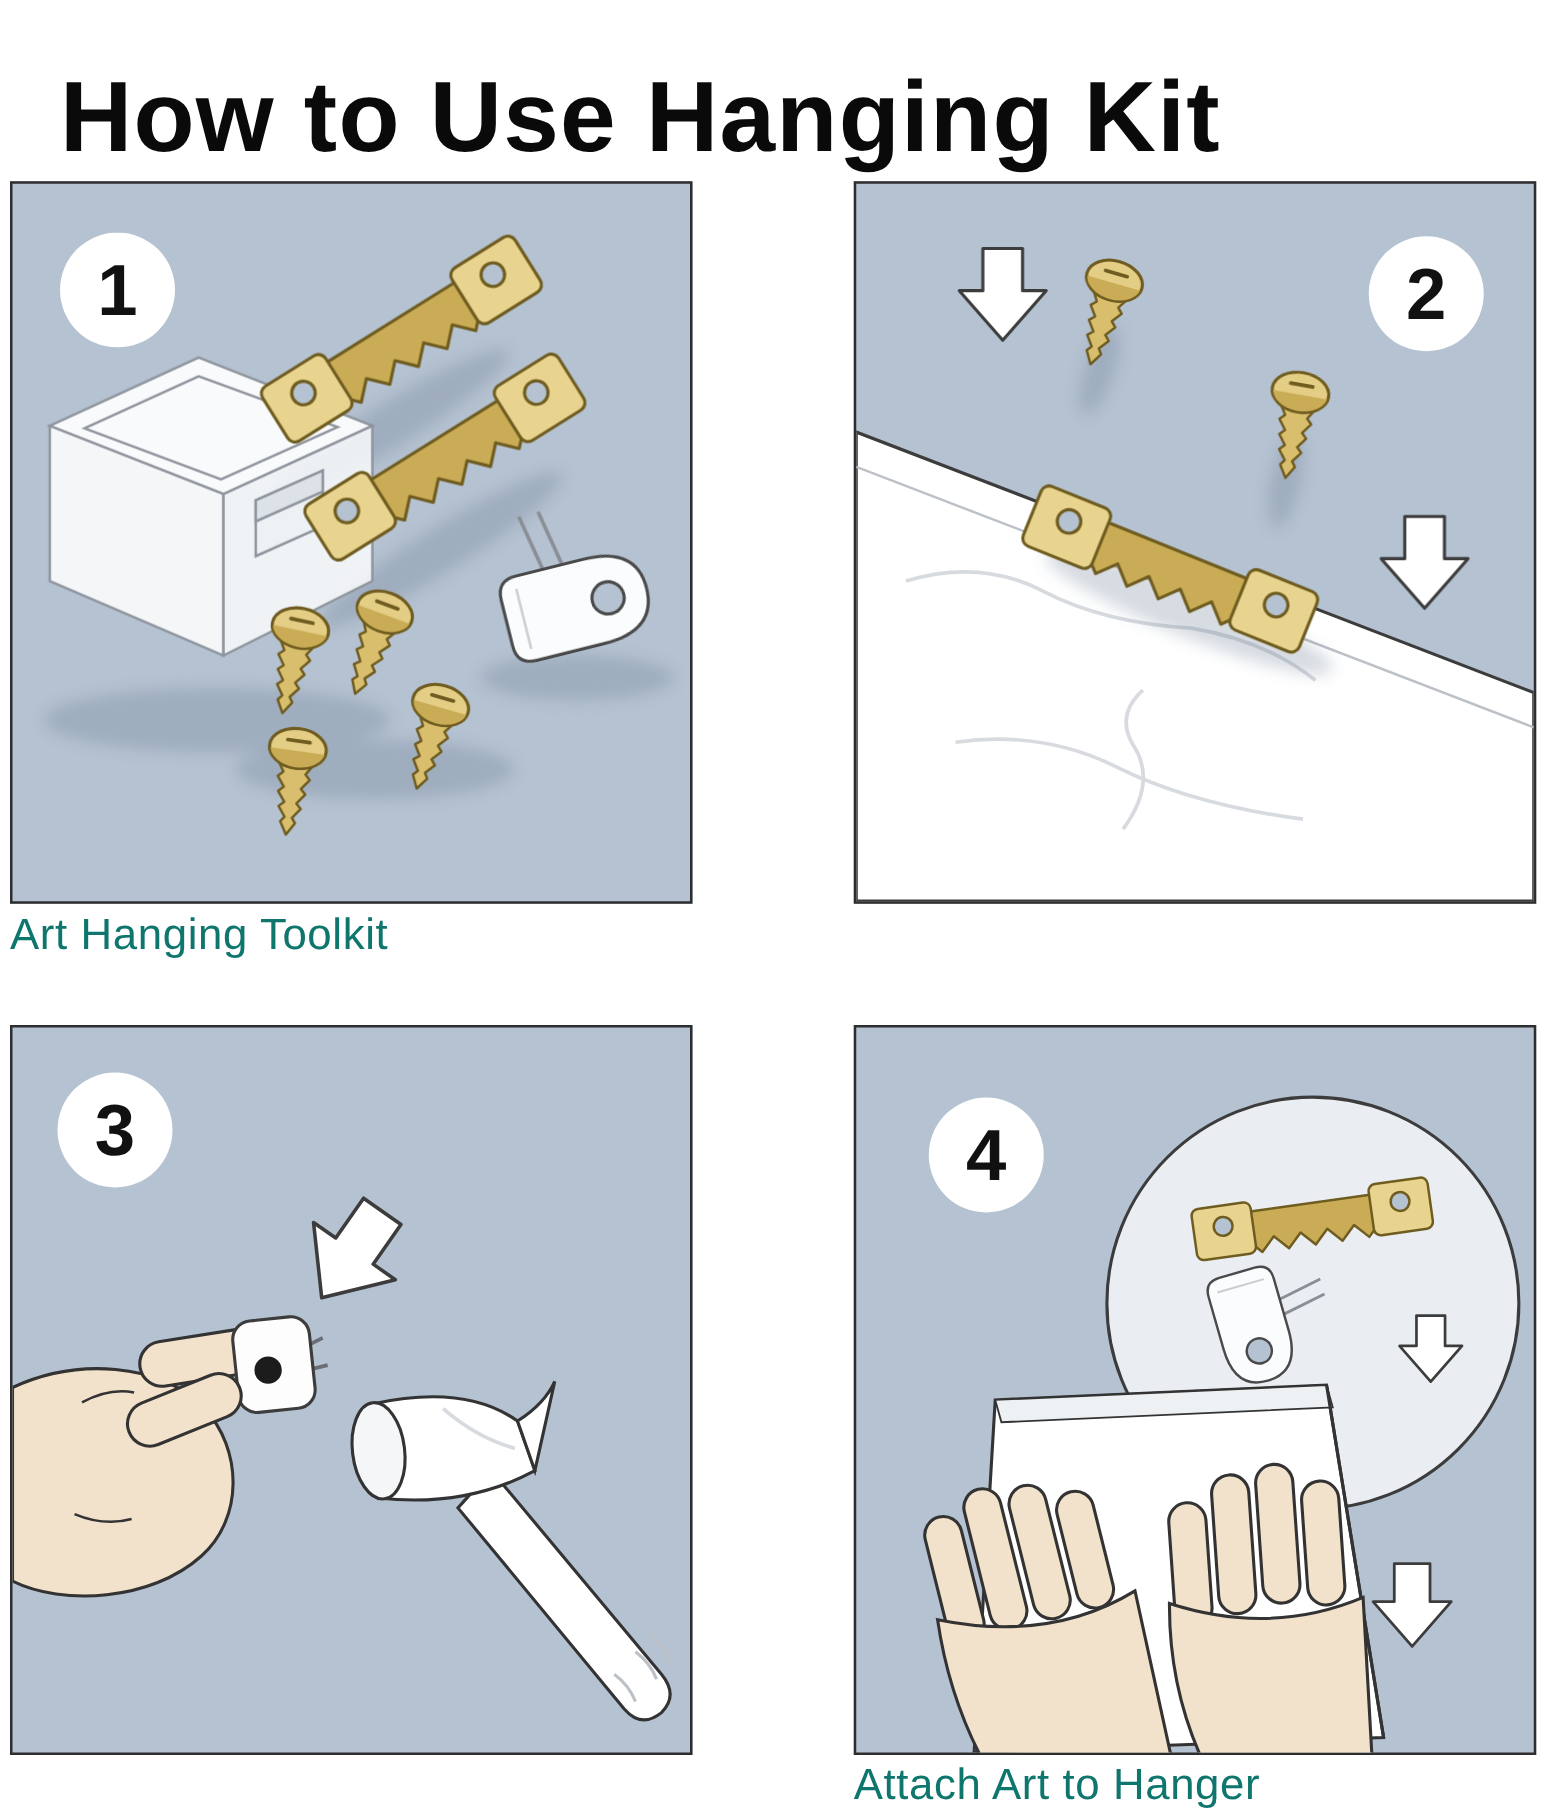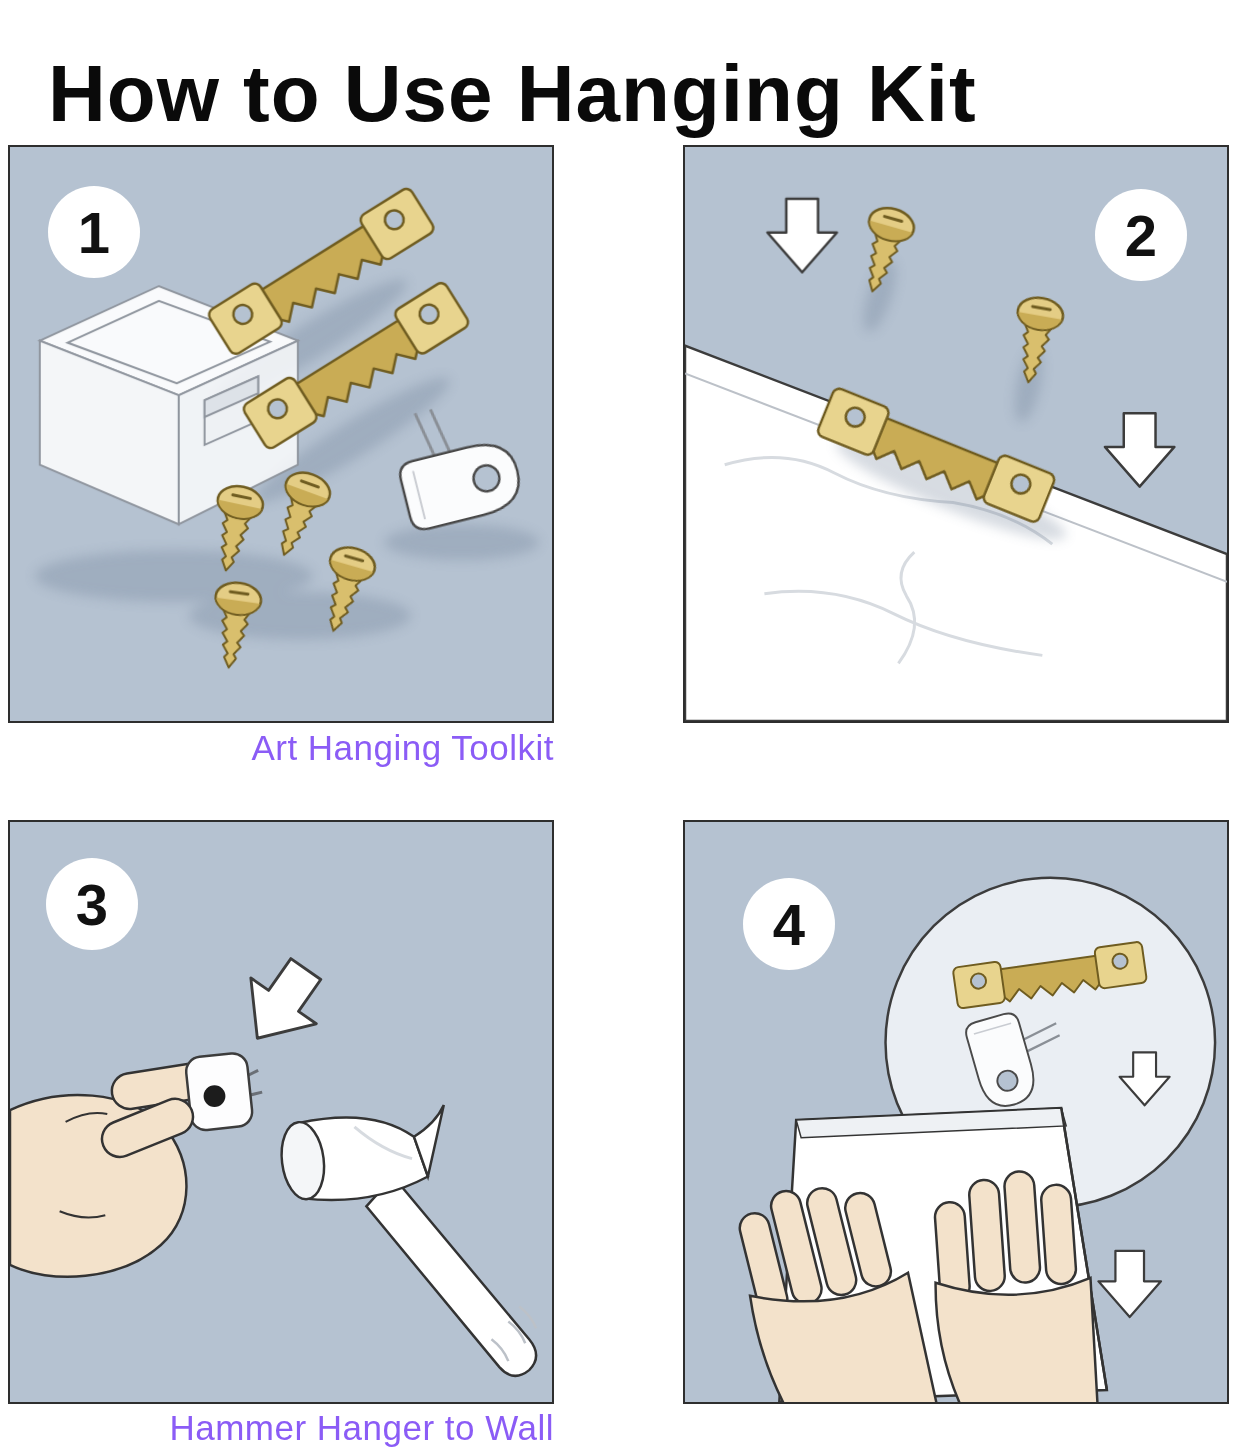--- a/index.html
+++ b/index.html
@@ -13,21 +13,21 @@
   .p3{left:8px;top:820px;width:546px;height:584px;}
   .p4{left:683px;top:820px;width:546px;height:584px;}
   svg.art{position:absolute;left:0;top:0;width:100%;height:100%;display:block;}
   .badge{position:absolute;width:92px;height:92px;border-radius:50%;background:#ffffff;
          display:flex;align-items:center;justify-content:center;
          font-size:58px;font-weight:700;color:#111;}
   .b1{left:38px;top:39px;}
   .b2{right:40px;top:42px;}
   .b3{left:36px;top:36px;}
   .b4{left:58px;top:56px;}
-  .caption{position:absolute;width:546px;text-align:right;font-size:35px;color:#8b5cf6;
+  .caption{position:absolute;width:546px;text-align:left;font-size:35px;color:#0f766e;
            letter-spacing:0.5px;}
   .c1{left:8px;top:728px;}
   .c2{left:683px;top:728px;}
   .c3{left:8px;top:1408px;}
   .c4{left:683px;top:1408px;}
 </style>
 </head>
 <body>
 
 <div class="page">
@@ -150,21 +150,20 @@
         <rect x="176" y="238" width="62" height="74" rx="15" fill="#fdfdfe" stroke="#3c3c3c" stroke-width="2.5" transform="rotate(-6 176 238)"></rect>
         <circle cx="206" cy="276" r="11" fill="#1c1c1c"></circle>
       </g>
 
       <rect x="94" y="308" width="96" height="36" rx="18" fill="#f3e2cb" stroke="#333333" stroke-width="2.5" transform="rotate(-22 94 326)"></rect>
     </svg>
     <div class="badge b3">
       <span>3</span>
     </div>
   </section>
-  <div class="caption c3">Hammer Hanger to Wall</div>
 
   <section class="panel p4">
     <svg class="art" viewBox="0 0 546 584">
       <g>
         <circle cx="368" cy="222" r="166" fill="#edf0f4" fill-opacity="0.95" stroke="#3c3c3c" stroke-width="2.5"></circle>
         <use href="#hanger" transform="translate(270,150) rotate(-8) scale(0.8)"></use>
         <use href="#hookpiece" transform="translate(333,190) rotate(74) scale(0.78)"></use>
         <g fill="#ffffff" stroke="#3c3c3c" stroke-width="3" stroke-linejoin="round">
           <use href="#blockarrow" transform="translate(463,232) scale(0.72)"></use>
         </g>
@@ -193,14 +192,15 @@
       </g>
 
       <g fill="#ffffff" stroke="#3c3c3c" stroke-width="2.5" stroke-linejoin="round">
         <use href="#blockarrow" transform="translate(448,432) scale(0.9)"></use>
       </g>
     </svg>
     <div class="badge b4">
       <span>4</span>
     </div>
   </section>
+  <div class="caption c4">Attach Art to Hanger</div>
 
 </div>
 
 </body></html>

